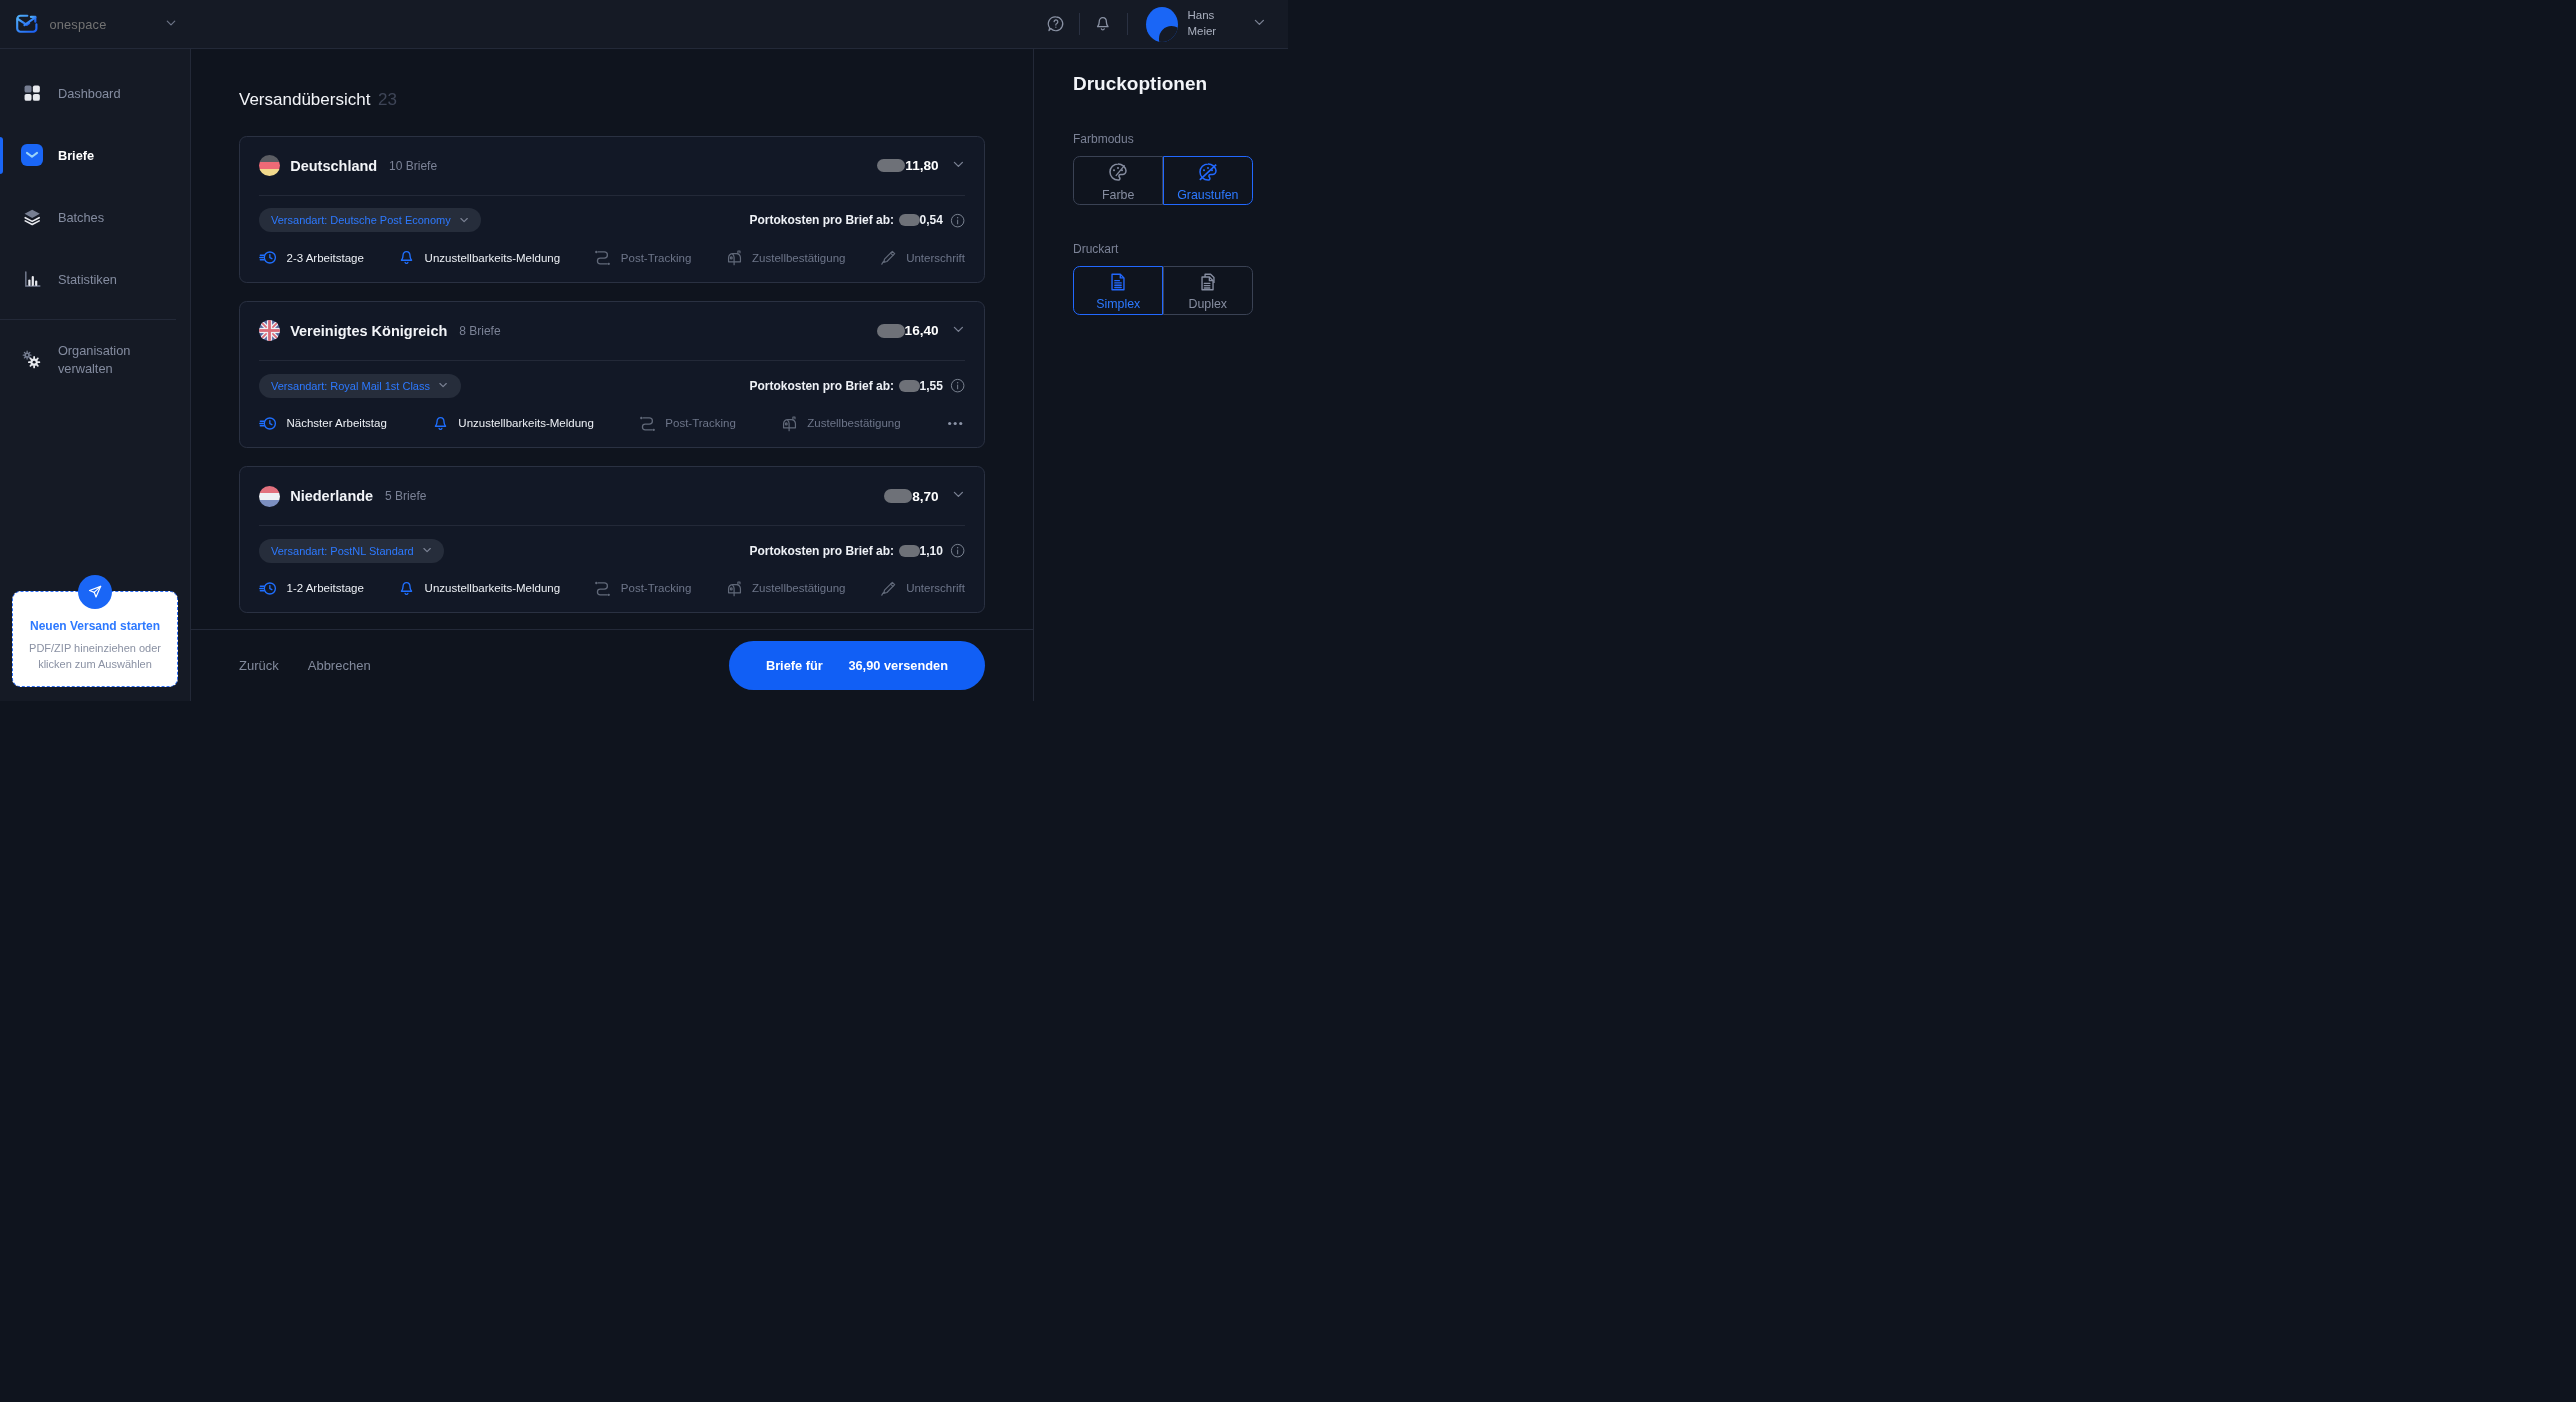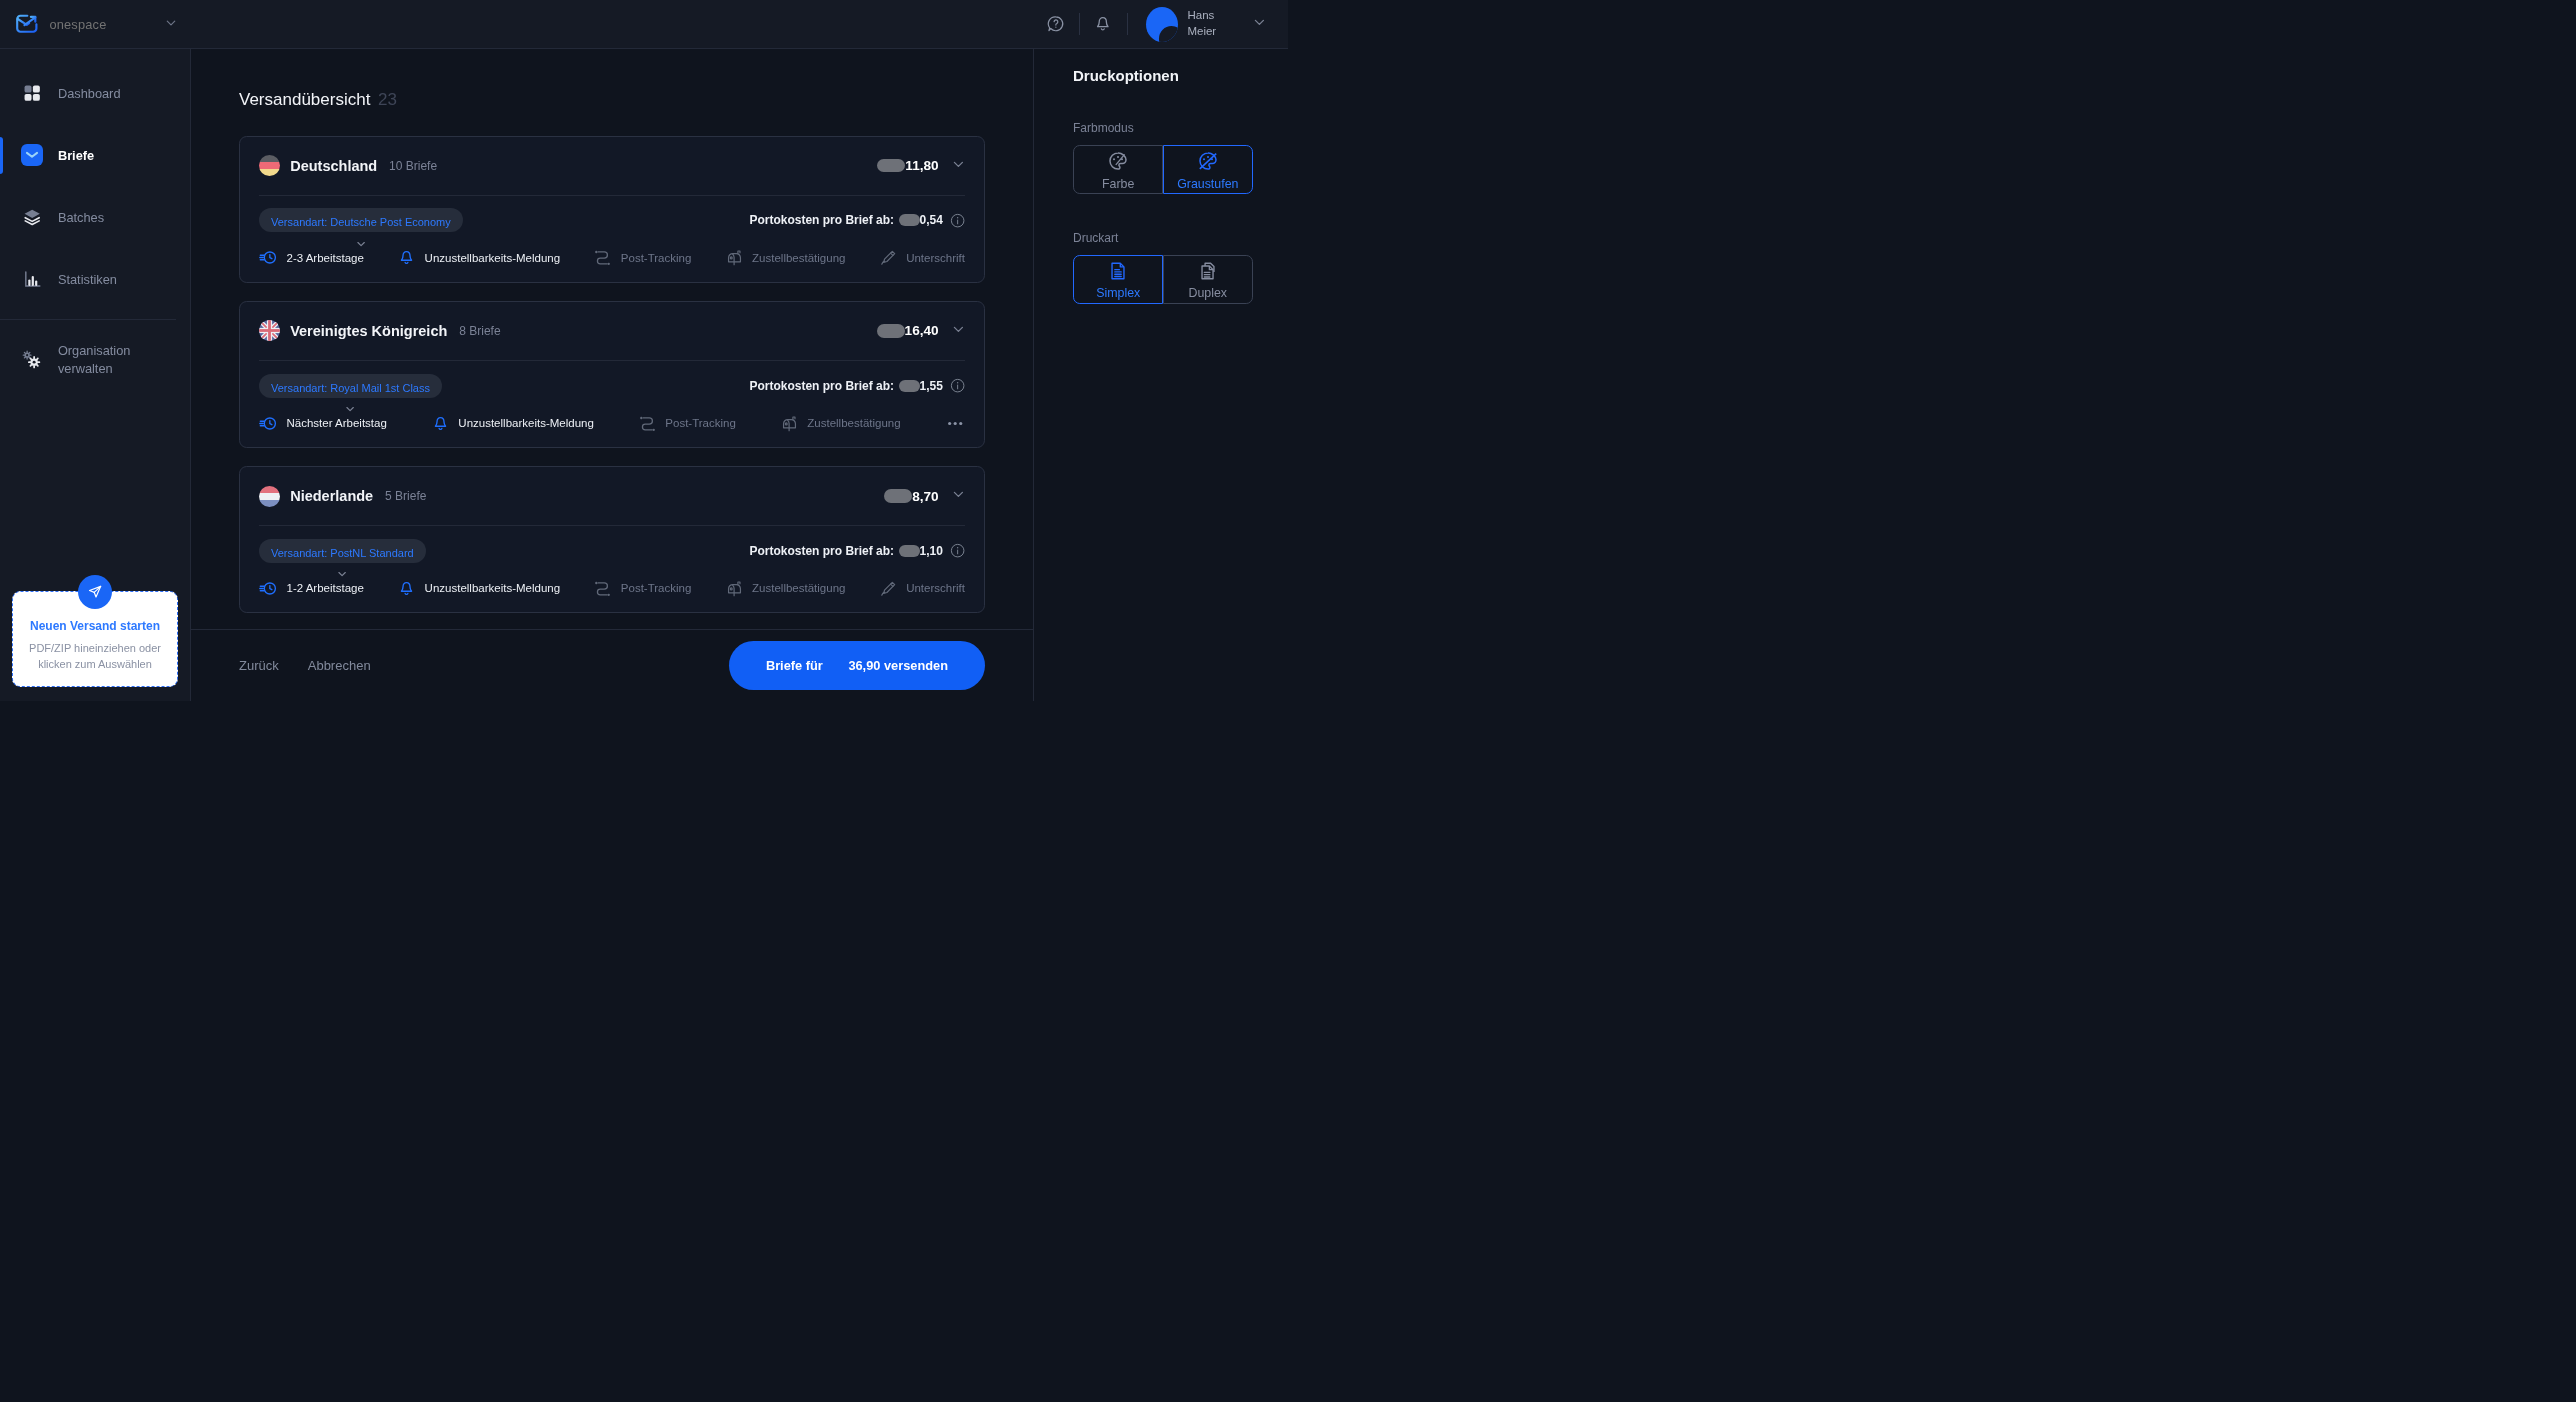--- a/index.html
+++ b/index.html
@@ -55,21 +55,21 @@
   .flag { width: 21px; height: 21px; flex: none; }
   .country { font-size: 14.5px; font-weight: 700; color: #f2f4f8; }
   .letters { font-size: 12px; color: #7b8296; margin-left: 1.7px; }
   .header-right { margin-left: auto; display: flex; align-items: center; }
   .blob { width: 28px; height: 13.6px; border-radius: 7.7px; background: #6e7178; }
   .blob.small { width: 20.4px; height: 12px; border-radius: 6.8px; margin-left: 5.1px; }
   .price { font-size: 13.6px; font-weight: 700; color: #ffffff; }
   .card-chev { color: #7b8294; margin-left: 13.6px; cursor: pointer; }
 
   .card-mid { display: flex; align-items: center; margin-top: 12.8px; }
-  .versand-pill { height: 24px; background: #262d3b; border: none; border-radius: 12px; display: flex; align-items: center; gap: 8.5px; padding: 8px 12px; cursor: pointer; flex-direction: column; }
+  .versand-pill { height: 24px; background: #262d3b; border: none; border-radius: 12px; display: flex; align-items: center; gap: 8.5px; padding: 8px 12px; cursor: pointer; }
   .versand-pill .vlabel { color: #2d79ff; font-size: 11px; }
   .versand-pill .chev { color: #7b8294; }
   .porto { margin-left: auto; display: flex; align-items: center; font-size: 12px; font-weight: 700; color: #eef1f6; }
   .info-icon { color: #79818f; margin-left: 6.8px; display: flex; cursor: pointer; }
 
   .card-features { display: flex; align-items: center; justify-content: space-between; margin: 16px 0 14.5px; }
   .feature { display: flex; align-items: center; gap: 8.5px; font-size: 11.5px; }
   .feature.on { color: #edf0f5; }
   .feature.on svg { color: #1f6fff; }
   .feature.off { color: #6d7589; }
@@ -77,21 +77,21 @@
   .more-dots { color: #8b93a6; display: flex; cursor: pointer; }
 
   .main-footer { flex: none; height: 72px; border-top: 0.9px solid #232938; display: flex; align-items: center; padding: 0 48px; }
   .link-btn { background: none; border: none; color: #828a9c; font-size: 13px; font-family: inherit; cursor: pointer; }
   .link-btn + .link-btn { margin-left: 29px; }
   .cta { margin-left: auto; height: 49px; border: none; border-radius: 25px; background: #115ff5; color: #fff; font-family: inherit; font-size: 12.8px; font-weight: 700; display: flex; align-items: center; padding: 0 37px; cursor: pointer; }
   .cta .gap { width: 25.6px; }
 
   
   .panel { width: 255px; flex: none; background: #0f141e; border-left: 0.9px solid #232938; padding: 0 25.6px 0 39px; }
-  .panel-title { margin-top: 18px; font-size: 15px; font-weight: 700; color: #f2f4f8; }
+  .panel-title { margin-top: 24px; font-size: 19px; font-weight: 700; color: #f2f4f8; }
   .panel-label { margin-top: 37px; font-size: 12px; color: #7b8296; }
   .segment { display: flex; margin-top: 10.2px; width: 180px; }
   .seg { flex: 1; height: 49px; background: transparent; border: 0.9px solid #3a4254; display: flex; flex-direction: column; align-items: center; justify-content: center; gap: 4.3px; color: #868da0; font-size: 12.4px; font-family: inherit; cursor: pointer; }
   .seg:first-child { border-radius: 6.8px 0 0 6.8px; }
   .seg:last-child { border-radius: 0 6.8px 6.8px 0; margin-left: -0.9px; }
   .seg.sel { position: relative; z-index: 1; border-color: #2268ff; color: #2d79ff; }
   .seg.sel svg { color: #2268ff; }
 </style>
 </head>
 <body>

